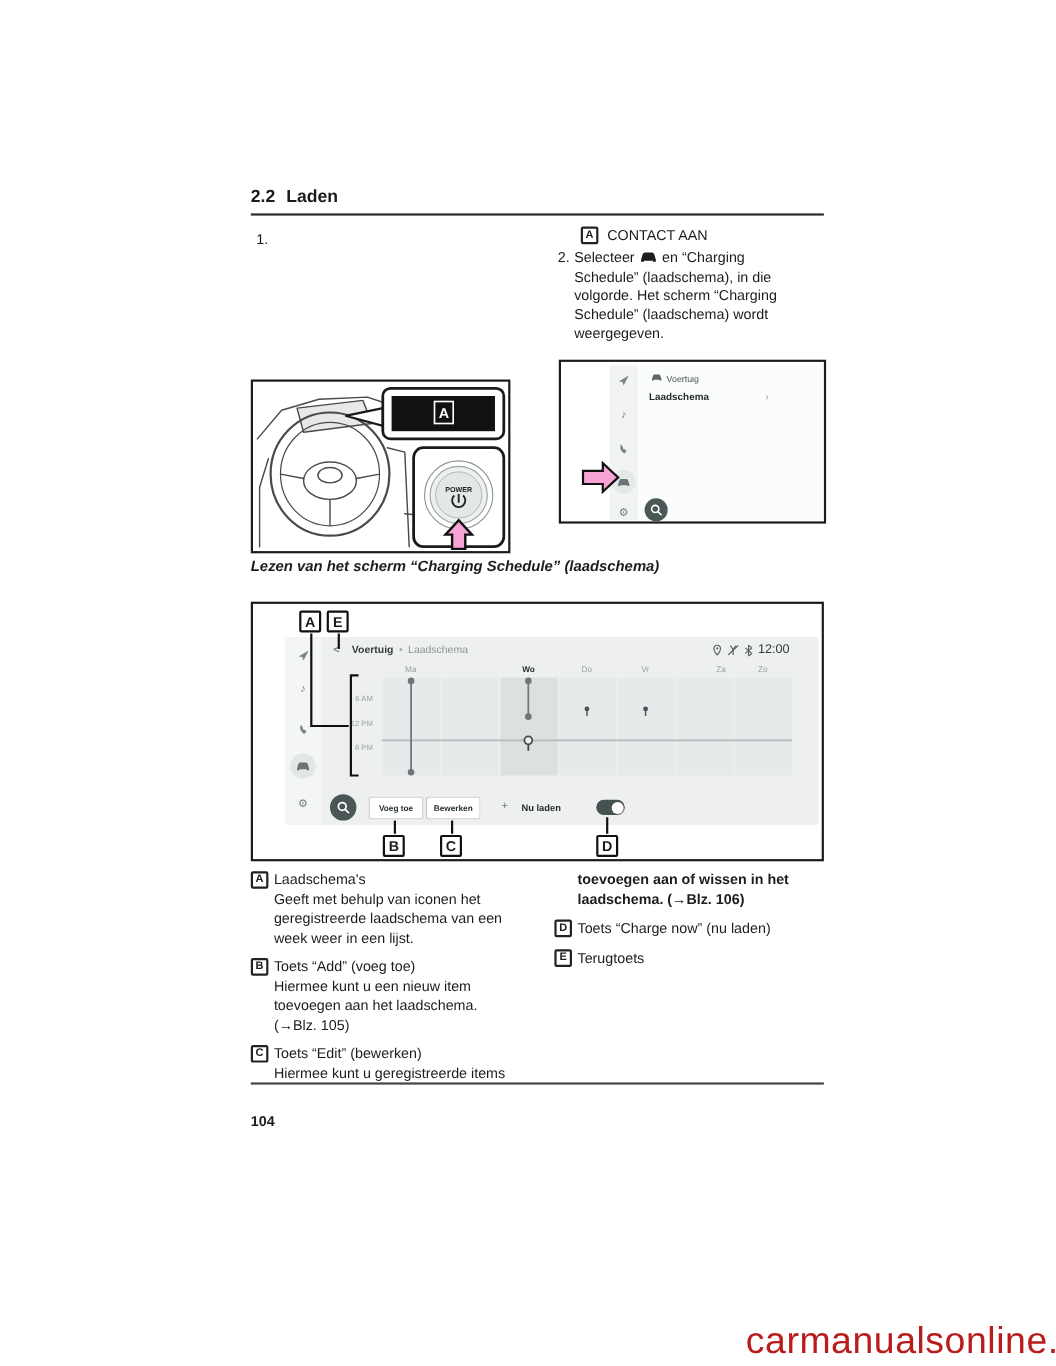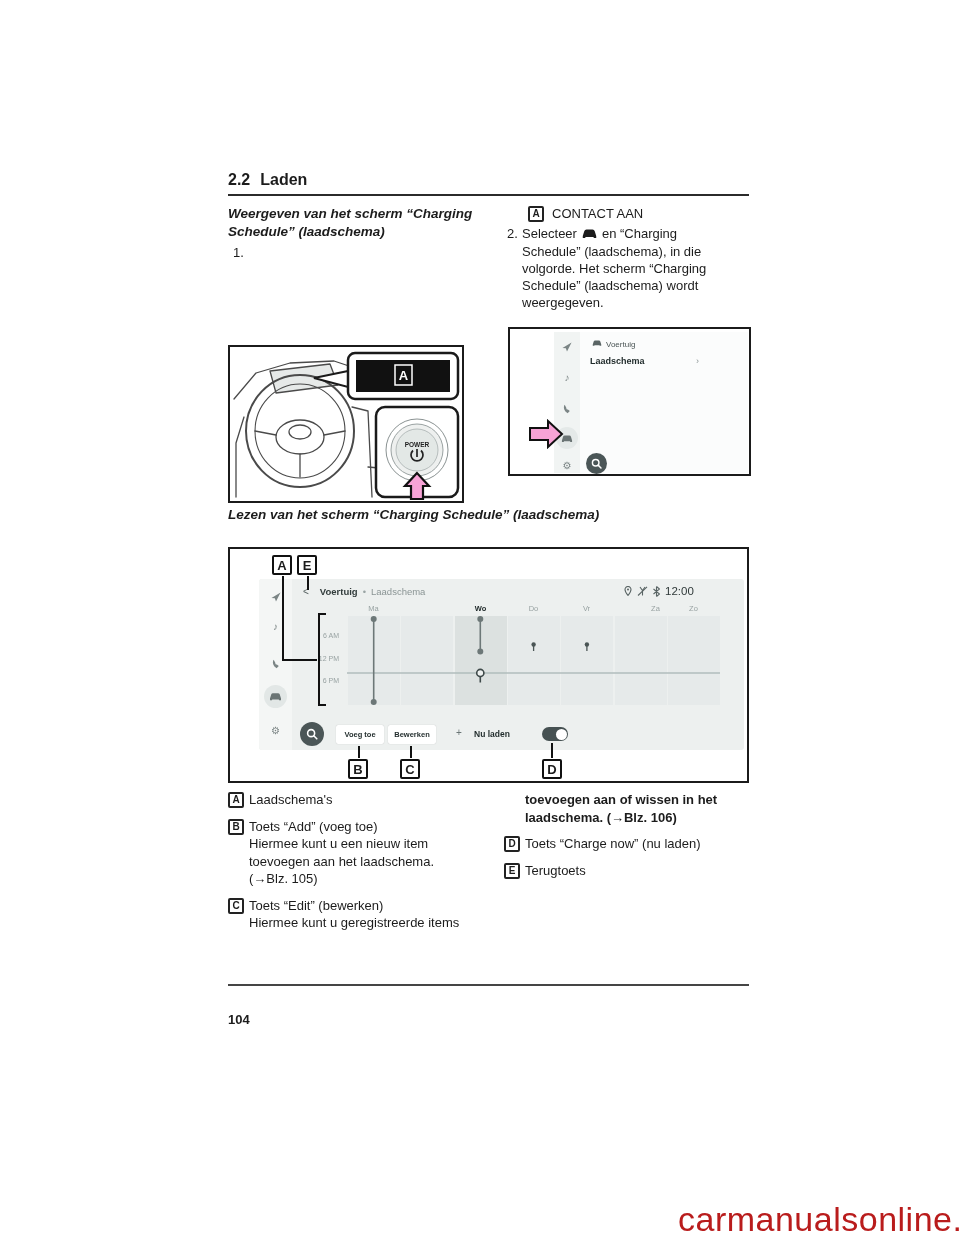--- a/index.html
+++ b/index.html
@@ -50,21 +50,21 @@
   .s2-panel { left:29px; top:30px; width:485px; height:171px; background:#edf0ef; border-radius:3px; overflow:hidden; }
   .s2-sidebar { left:0; top:0; width:33px; height:171px; background:#f4f6f5; }
   .s2-icon { position:absolute; left:0; width:33px; text-align:center; color:#7b8585; }
   .s2-car-circle { position:absolute; left:5px; top:106px; width:23px; height:23px; border-radius:50%;
                    background:#e2e7e6; display:flex; align-items:center; justify-content:center; }
   .s2-topbar { position:absolute; left:44px; top:7px; display:flex; align-items:center; gap:5px; font-size:9.5px; }
   .s2-back { color:#5a6565; font-size:10px; margin-right:6px; }
   .s2-crumb-main { font-weight:bold; color:#333d3d; }
   .s2-crumb-sep { color:#9aa4a4; }
   .s2-crumb-sub { color:#8b9595; }
-  .s2-status { position:absolute; left:365px; top:6px; display:flex; align-items:center; gap:5px; }
+  .s2-status { position:absolute; left:389px; top:6px; display:flex; align-items:center; gap:5px; }
   .s2-clock { font-size:11.5px; color:#2f3939; }
   .day-label { position:absolute; top:25px; width:53px; text-align:center; font-size:7.5px; color:#98a2a2; }
   .day-label.active { font-weight:bold; color:#222c2c; }
   .grid-col { position:absolute; top:37px; height:89px; width:51.5px; background:#e6eaea; }
   .grid-col.active { background:#dce1e0; }
   .time-label { position:absolute; left:49px; width:31px; text-align:right; font-size:7px; color:#98a2a2; }
   .ui-btn { position:absolute; top:146px; width:48px; height:19px; background:#ffffff; border-radius:2px;
             display:flex; align-items:center; justify-content:center; font-size:7.5px; font-weight:bold;
             color:#1f2a2a; box-shadow:0 0 1px rgba(0,0,0,.25); }
   .charge-plus { position:absolute; left:197px; top:148px; font-size:10px; color:#6a7575; }
@@ -98,21 +98,20 @@
 
 <div class="page">
 
   <div class="abs section-title">
     <span>2.2</span>
     <span>Laden</span>
   </div>
   <div class="abs header-rule"></div>
 
   <div class="abs col-left body-text">
-    <div class="sub-heading">Weergeven van het scherm “Charging Schedule” (laadschema)</div>
     <div class="step">
       <span class="step-num">1.</span>
     </div>
   </div>
 
   <div class="abs col-right body-text">
     <div class="contact-row">
       <span class="letter-box-sm">A</span>
       <span>CONTACT AAN</span>
     </div>
@@ -316,20 +315,21 @@
         <path d="M181,197 V209"></path>
         <path d="M322,194 V209"></path>
       </g>
     </svg>
   </div>
 
   <div class="abs legend legend-left">
     <div class="lg-entry">
       <span class="lt-box">A</span>
       <div>Laadschema's</div>
+      <div>Geeft met behulp van iconen het geregistreerde laadschema van een week weer in een lijst.</div>
     </div>
     <div class="lg-entry">
       <span class="lt-box">B</span>
       <div>Toets “Add” (voeg toe)</div>
       <div>Hiermee kunt u een nieuw item toevoegen aan het laadschema. (→Blz. 105)</div>
     </div>
     <div class="lg-entry">
       <span class="lt-box">C</span>
       <div>Toets “Edit” (bewerken)</div>
       <div>Hiermee kunt u geregistreerde items</div>

